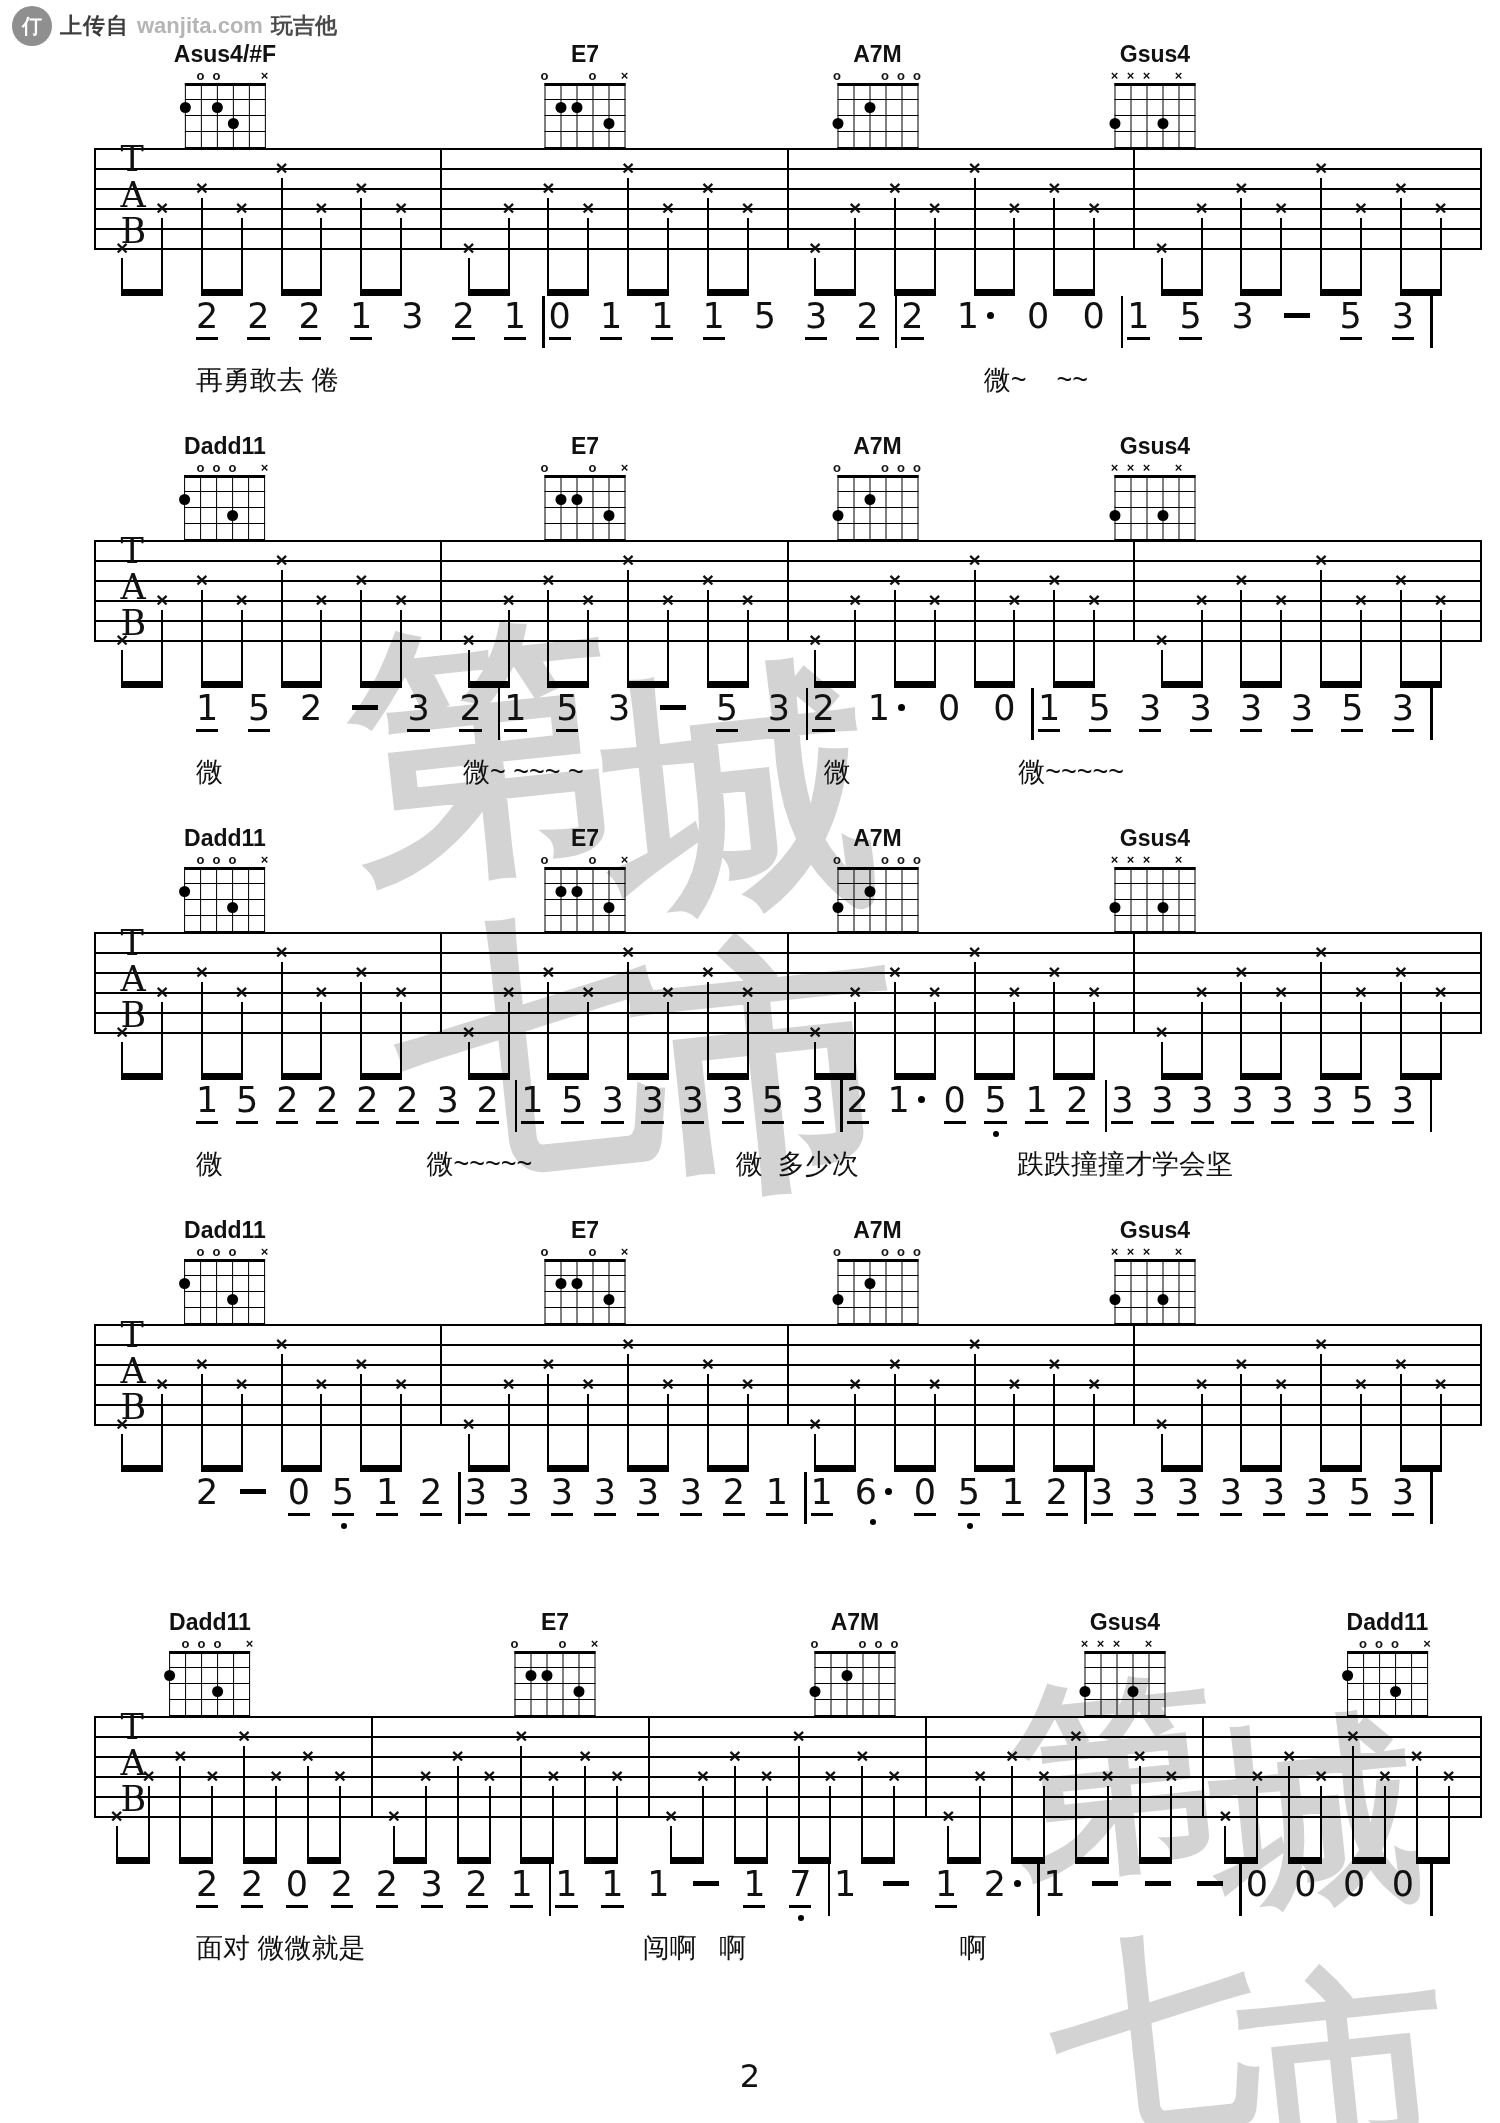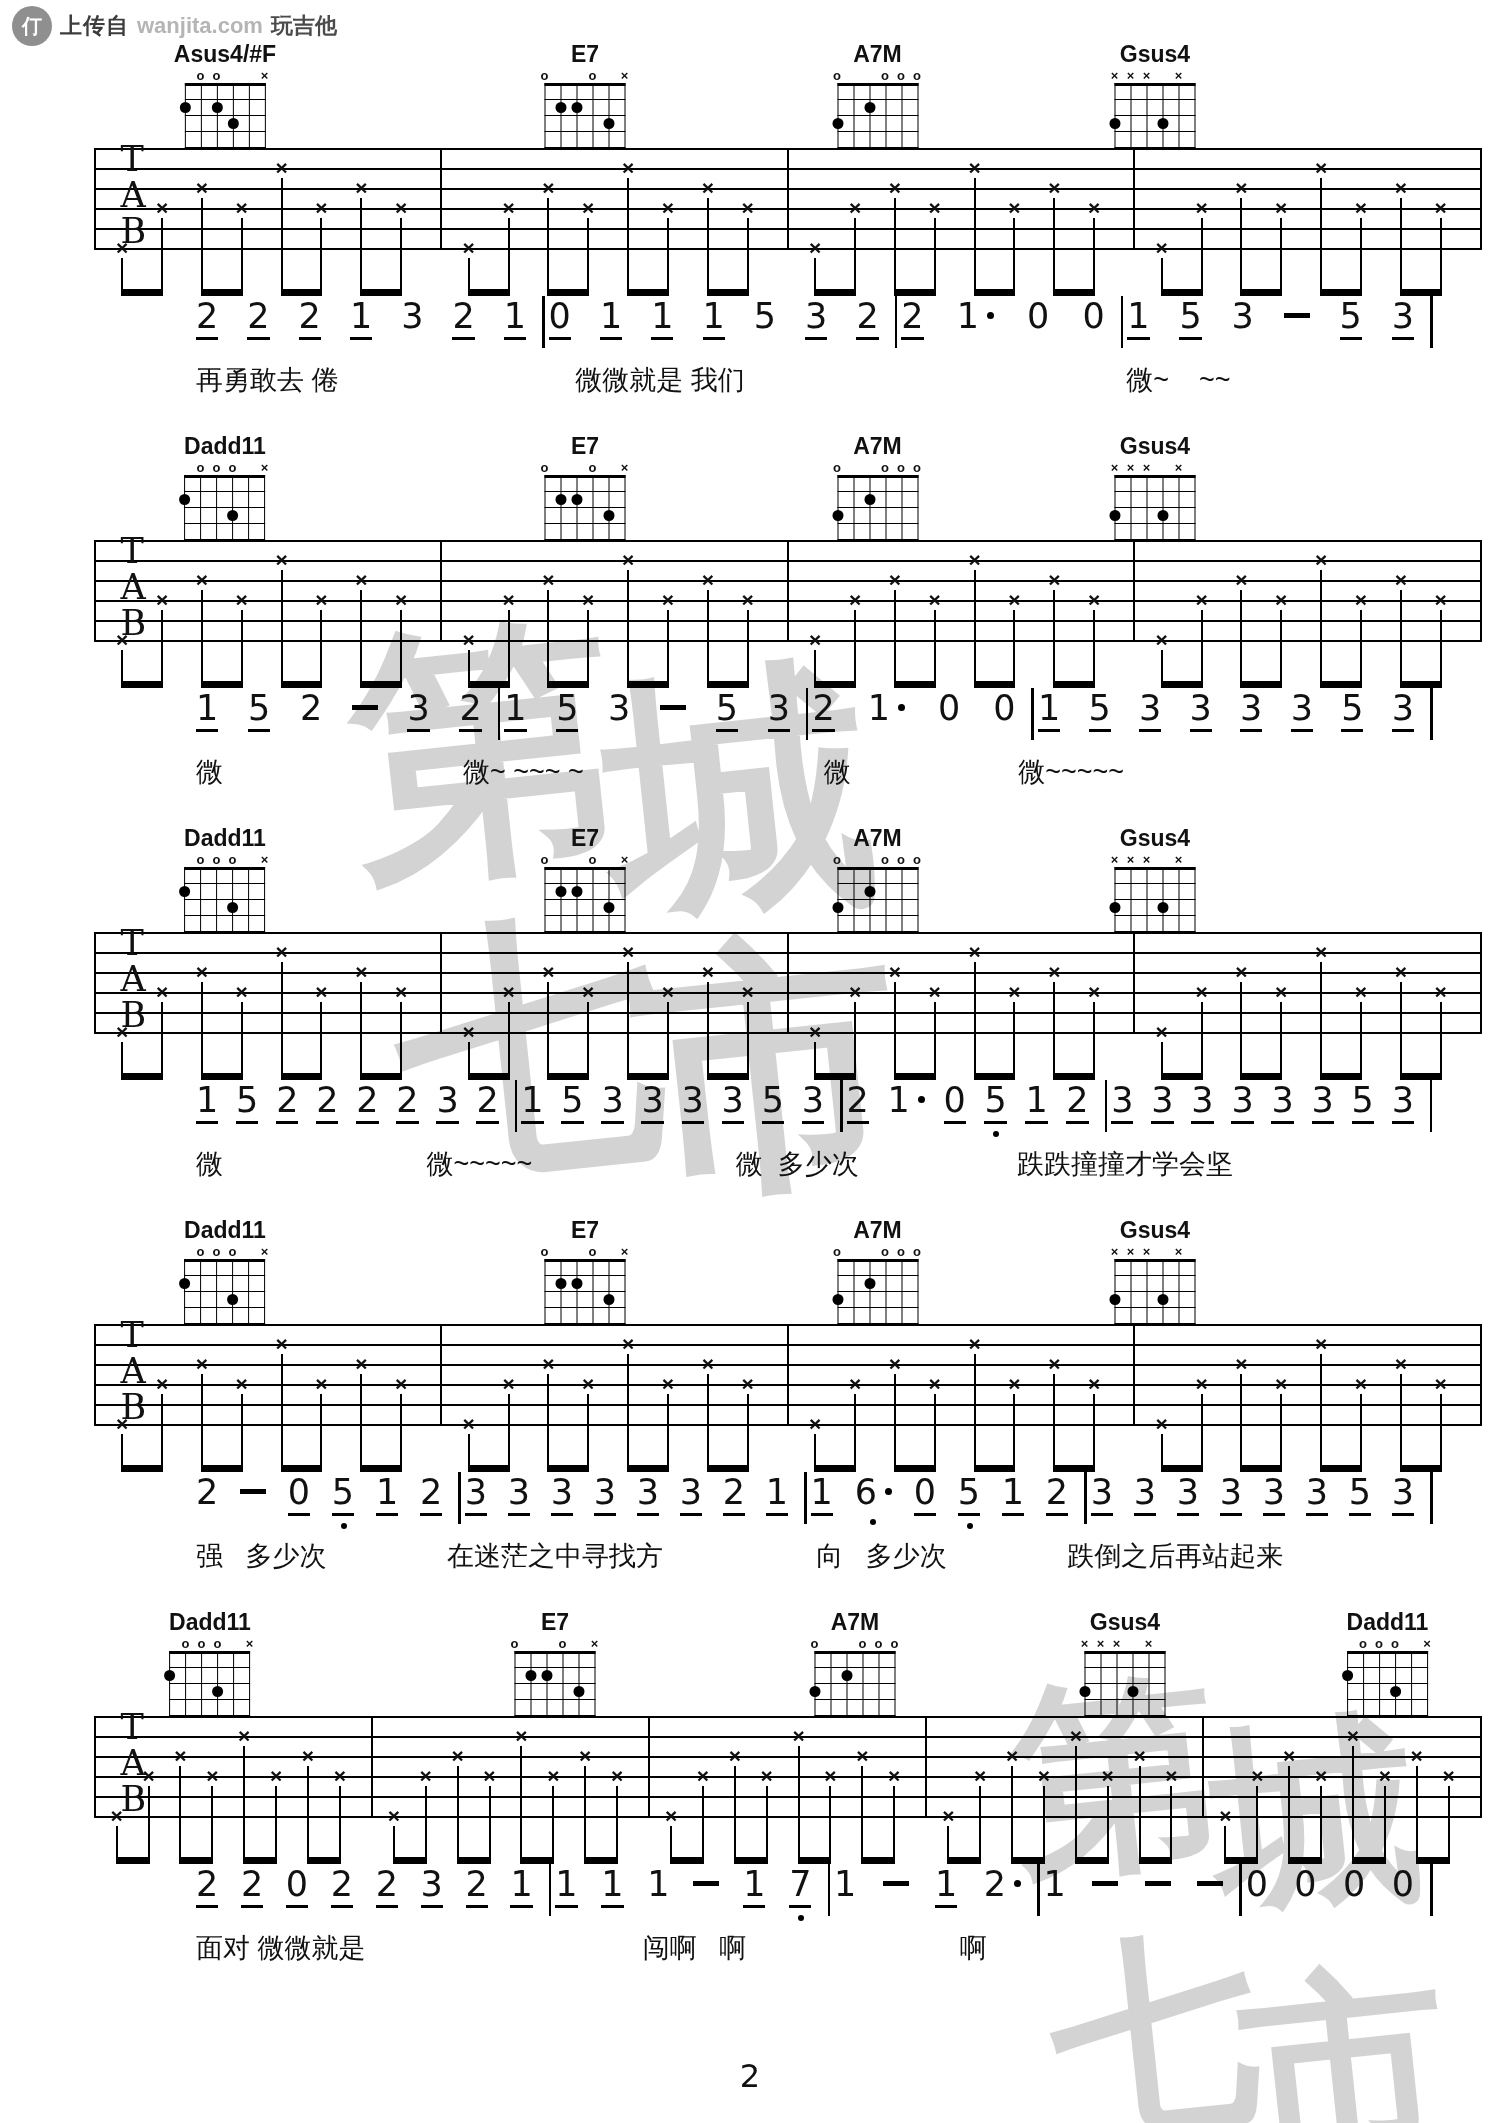--- a/index.html
+++ b/index.html
@@ -365,21 +365,20 @@
           </span>
           <span class="tok">
             <span class="num u">3</span>
           </span>
         </div>
         <div class="jbar"></div>
       </div>
       <div class="lyrics">
         <div class="lmeasure" style="flex-grow: 7;">再勇敢去 倦</div>
         <div class="lbar"></div>
-        <div class="lmeasure" style="flex-grow: 7;">微微就是 我们</div>
         <div class="lbar"></div>
         <div class="lmeasure" style="flex-grow: 4;"></div>
         <div class="lbar"></div>
         <div class="lmeasure" style="flex-grow: 6;">微~    ~~</div>
         <div class="lbar"></div>
       </div>
     </div>
     <div class="system">
       <div class="chord-row">
         <div class="chord" style="left: 15%;">
@@ -1274,30 +1273,20 @@
             <span class="num u">3</span>
           </span>
           <span class="tok">
             <span class="num u">5</span>
           </span>
           <span class="tok">
             <span class="num u">3</span>
           </span>
         </div>
         <div class="jbar"></div>
-      </div>
-      <div class="lyrics">
-        <div class="lmeasure" style="flex-grow: 6;">强   多少次</div>
-        <div class="lbar"></div>
-        <div class="lmeasure" style="flex-grow: 8;">在迷茫之中寻找方</div>
-        <div class="lbar"></div>
-        <div class="lmeasure" style="flex-grow: 6;">向   多少次</div>
-        <div class="lbar"></div>
-        <div class="lmeasure" style="flex-grow: 8;">跌倒之后再站起来</div>
-        <div class="lbar"></div>
       </div>
     </div>
     <div class="system">
       <div class="chord-row">
         <div class="chord" style="left: 14%;">
           <div class="chord-name">Dadd11</div>
           <div class="chord-markers">
             <span style="left: 10px;">o</span>
             <span style="left: 26px;">o</span>
             <span style="left: 42px;">o</span>

